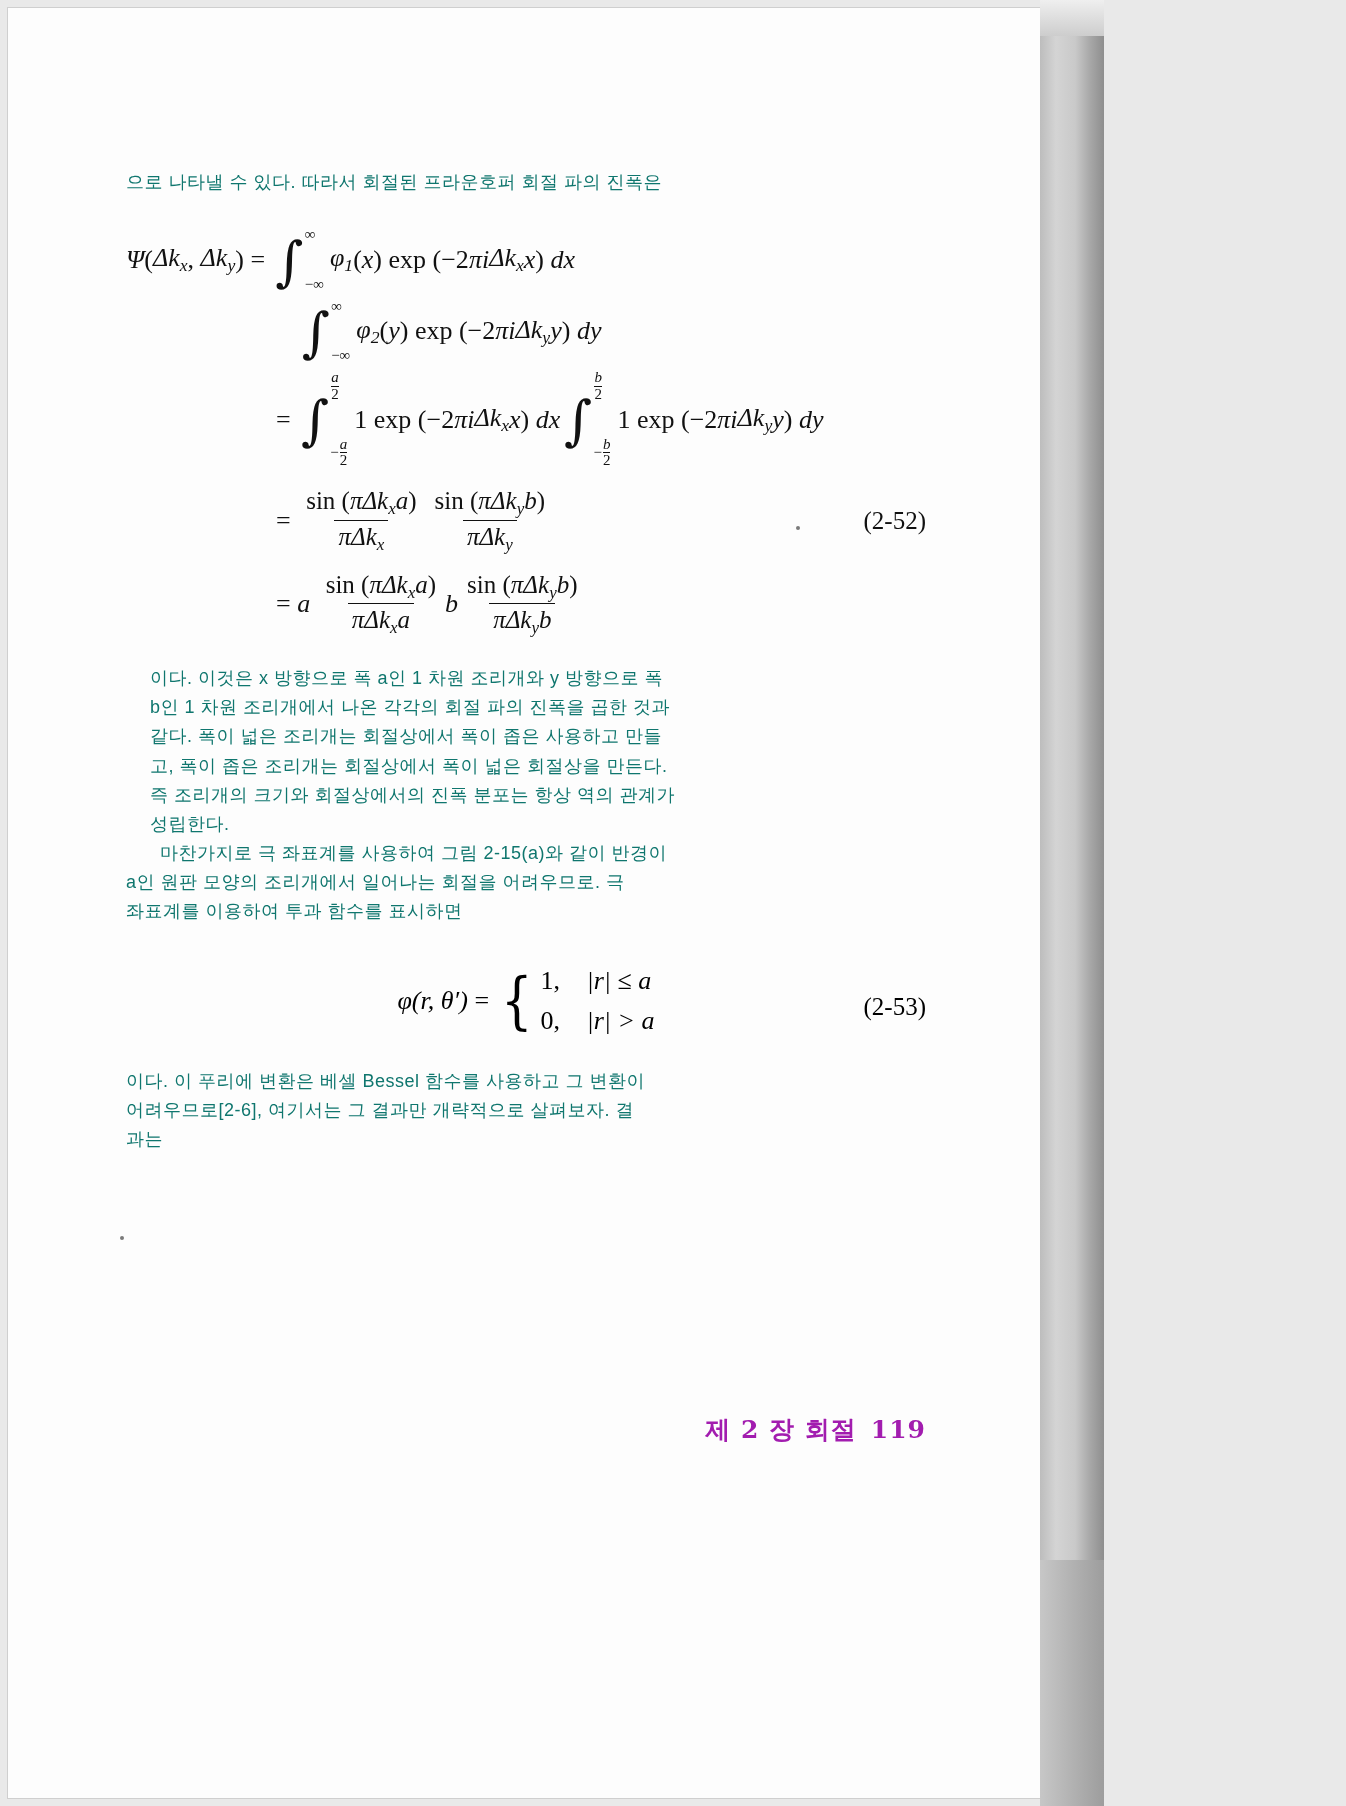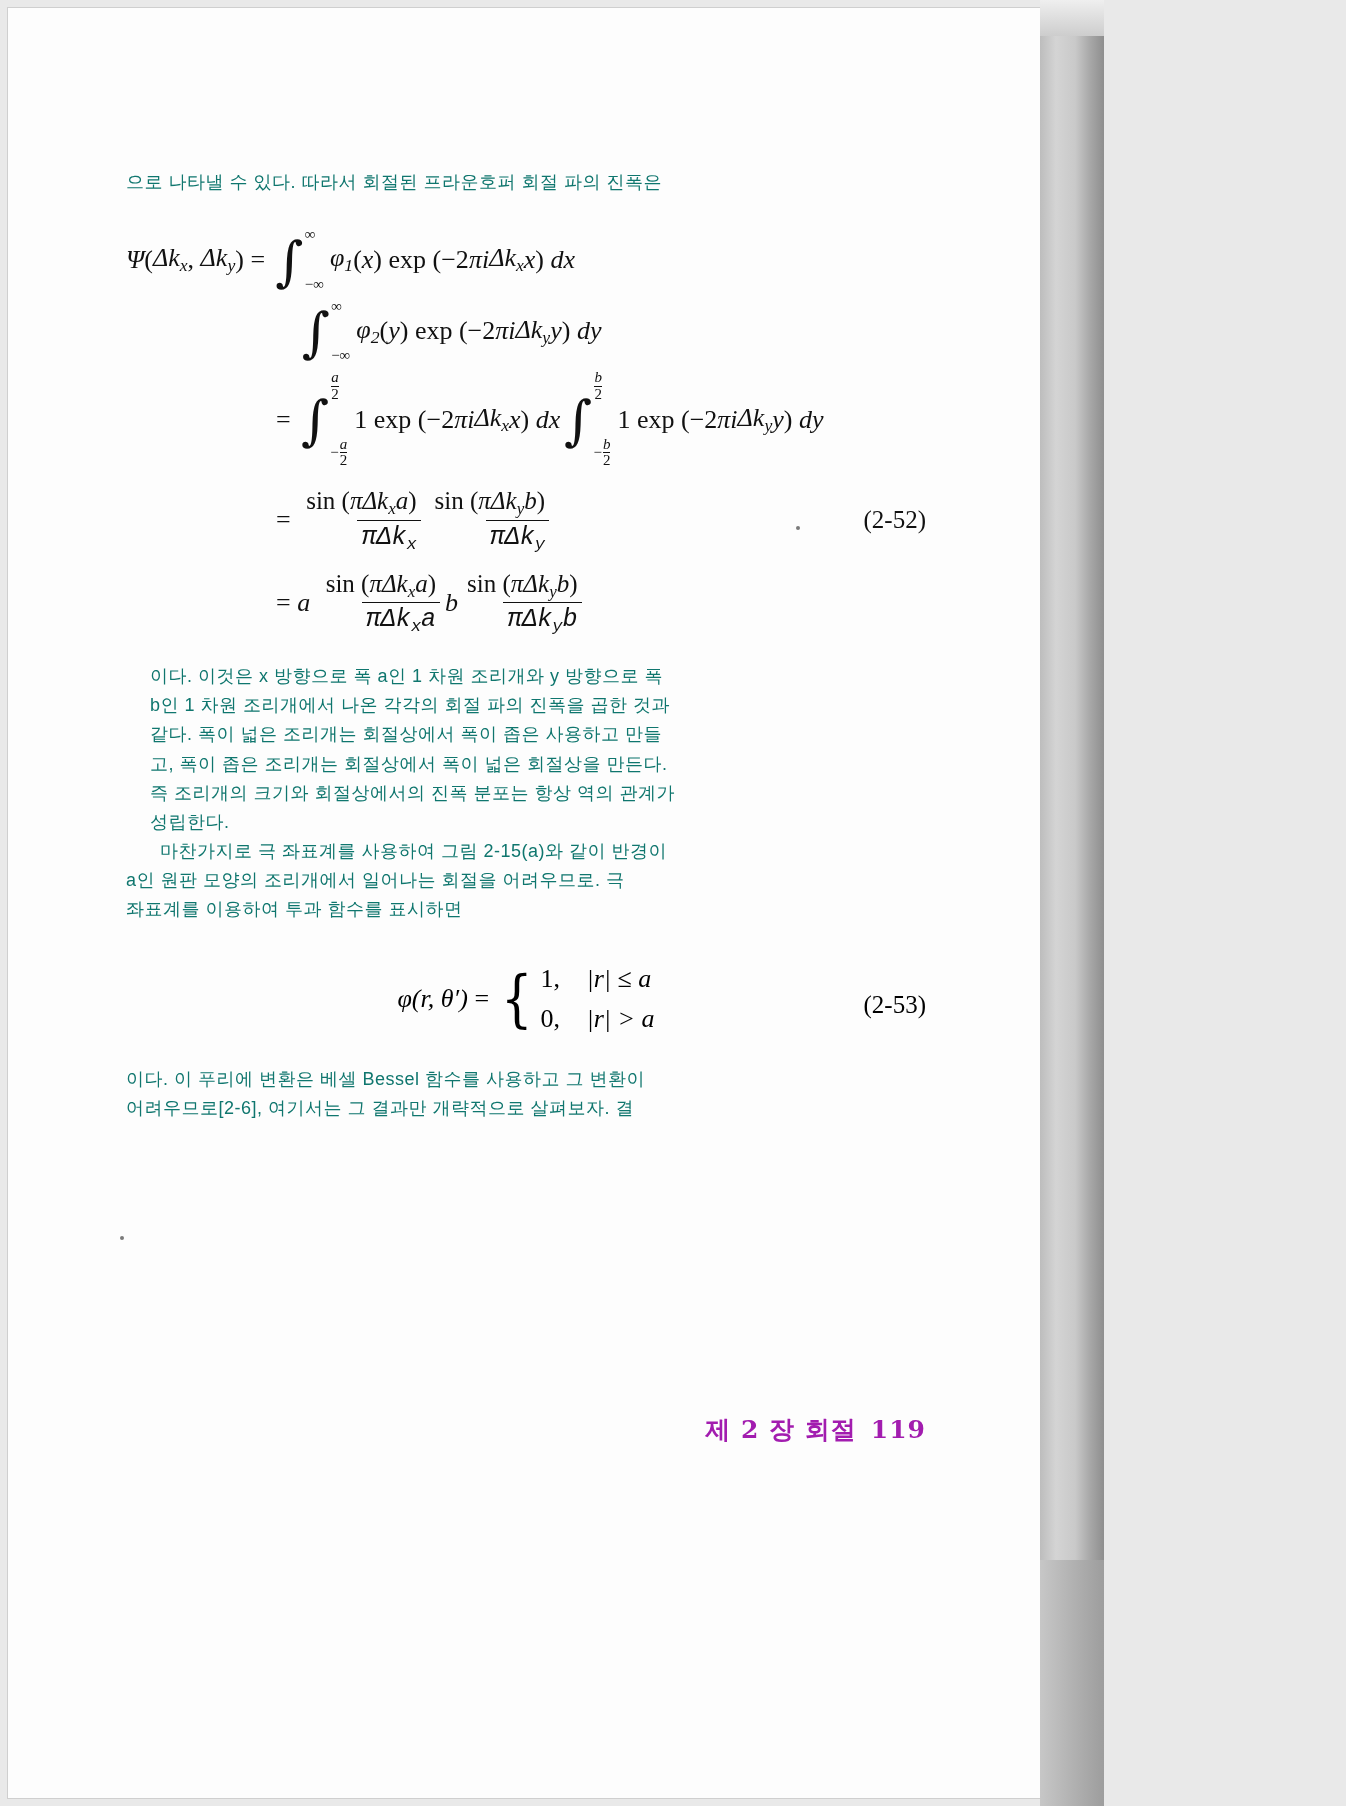--- a/index.html
+++ b/index.html
@@ -112,27 +112,27 @@
     margin-left: 1px;
     margin-right: 2px;
   }
   .intlims .up { margin-bottom: 18px; }
   .intlims .lo { margin-top: 16px; }
 
   
   .frac {
     display: inline-flex;
     flex-direction: column;
-    align-items: flex-end;
+    align-items: center;
     vertical-align: middle;
     margin: 0 5px;
     font-size: 25px;
   }
   .frac .num { padding: 0 4px 1px 4px; }
-  .frac .den { padding: 2px 4px 0 4px; border-top: 1.6px solid #111; font-family: Liberation Mono, monospace; }
+  .frac .den { padding: 2px 4px 0 4px; border-top: 1.6px solid #111; }
   .sfrac {
     display: inline-flex;
     flex-direction: column;
     align-items: center;
     vertical-align: middle;
     font-size: 15px;
     line-height: 1.05;
     margin: 0 1px;
   }
   .sfrac .den { border-top: 1.2px solid #111; }
@@ -345,20 +345,21 @@
           <span class="cval mr">0,</span>
           <span class="mi">|r| &gt; a</span>
         </span>
       </span>
       <span class="eqnum" style="top:32px;">(2-53)</span>
     </div>
 
     <div style="margin-top:20px;">
       <p class="ko" style="margin:0;">이다. 이 푸리에 변환은 베셀 Bessel 함수를 사용하고 그 변환이</p>
       <p class="ko" style="margin:0;">어려우므로[2-6], 여기서는 그 결과만 개략적으로 살펴보자. 결</p>
+      <p class="ko" style="margin:0;">과는</p>
     </div>
 
   </div>
 
   <div class="footer">
     <span>제 2 장  회절</span><span class="pg">119</span>
   </div>
 
   <span class="speck" style="left:788px; top:518px; width:4px; height:4px;"></span>
   <span class="speck" style="left:112px; top:1228px; width:4px; height:4px;"></span>

